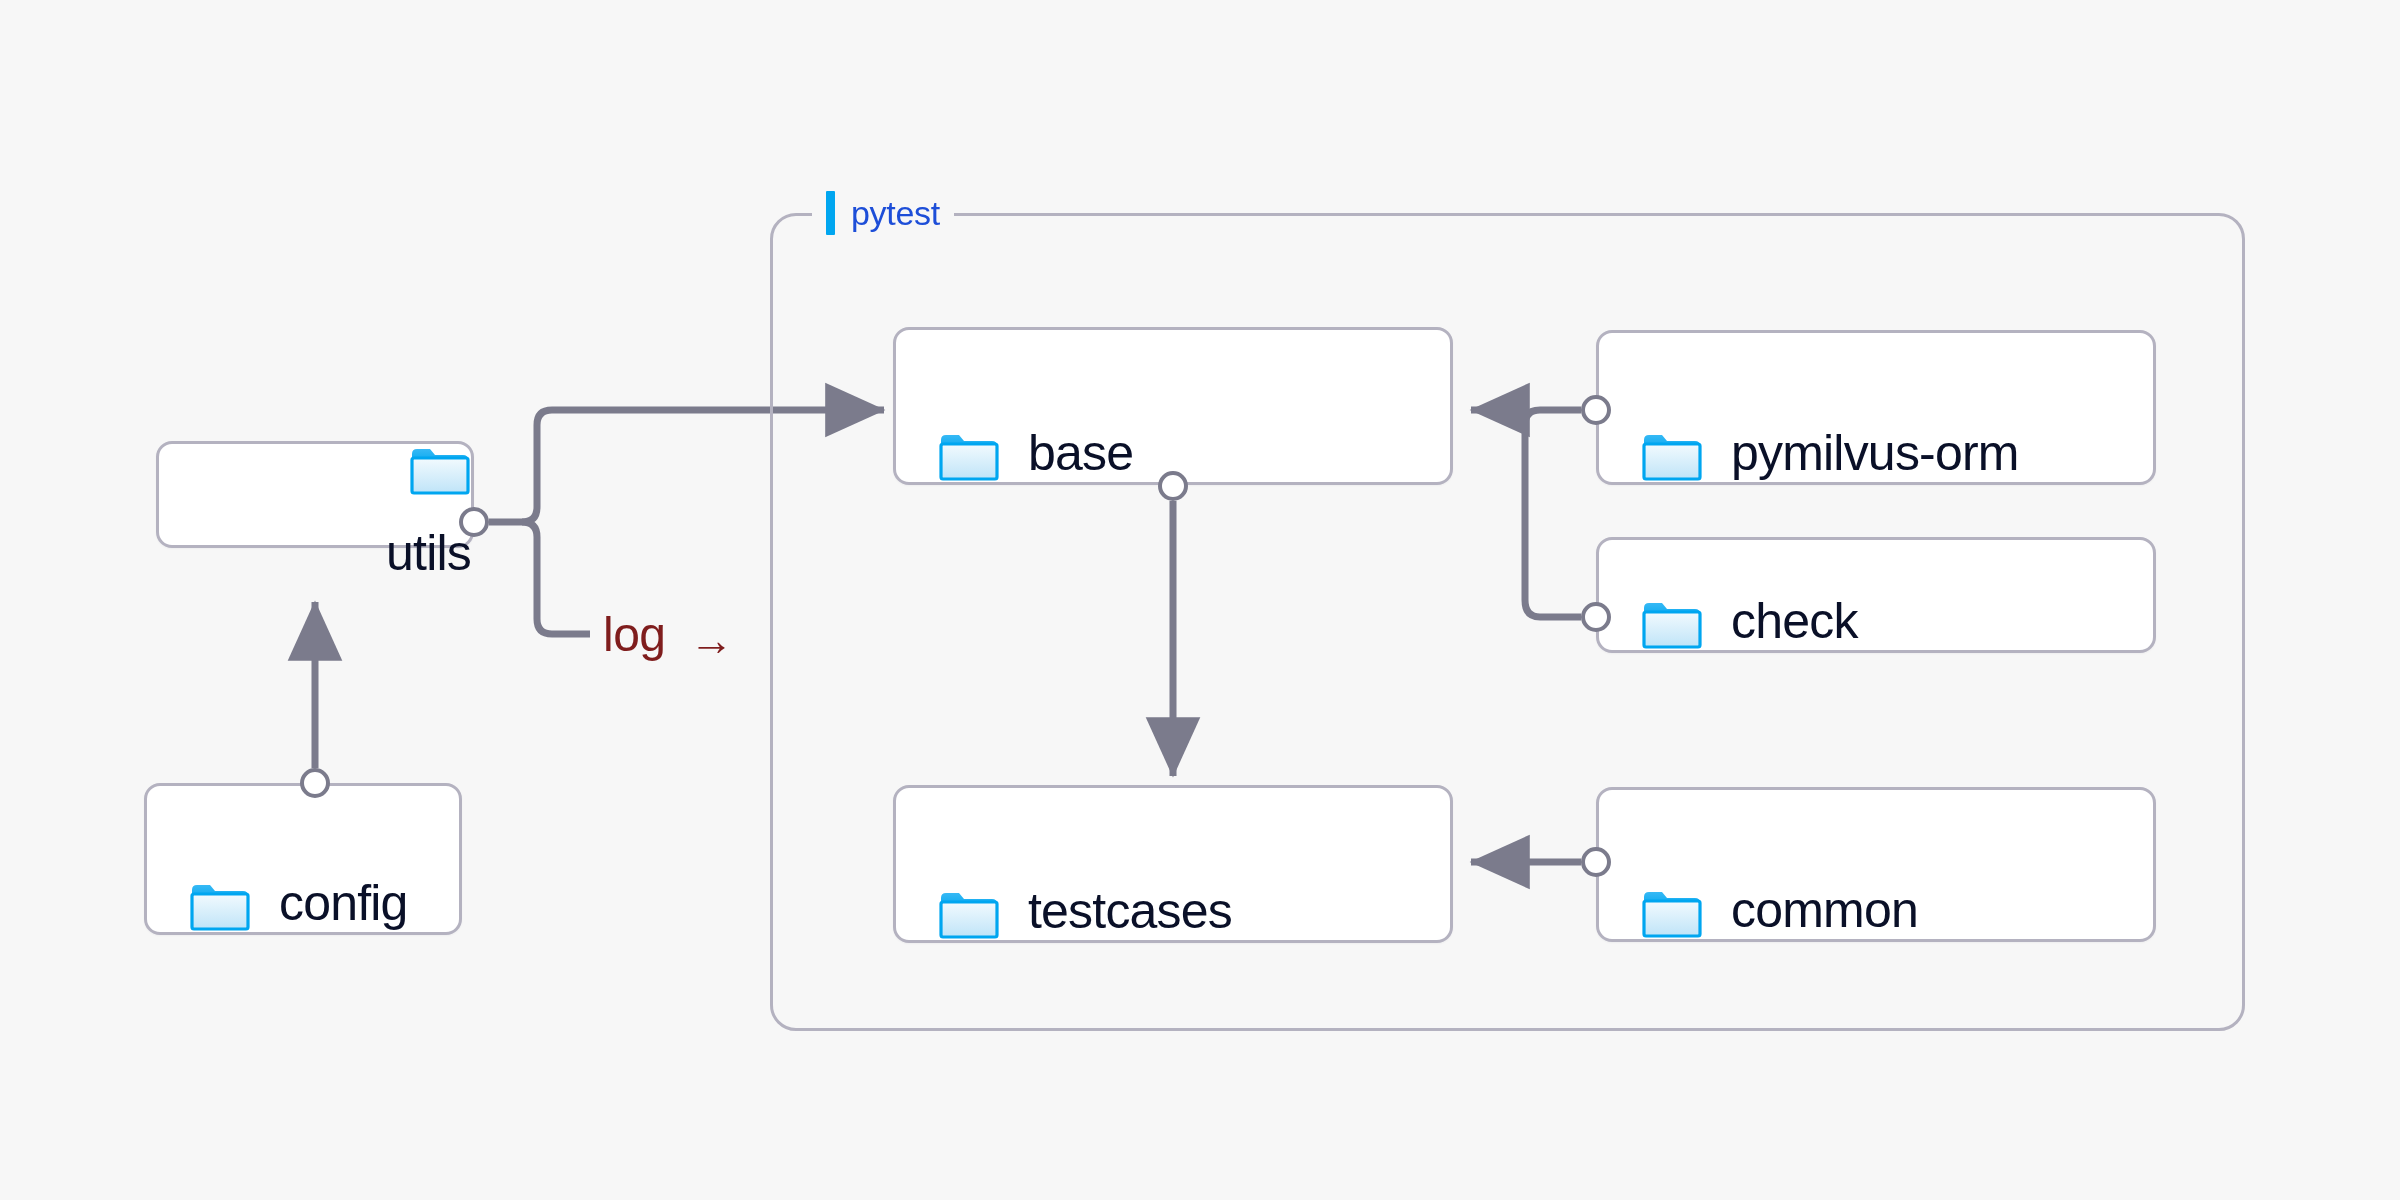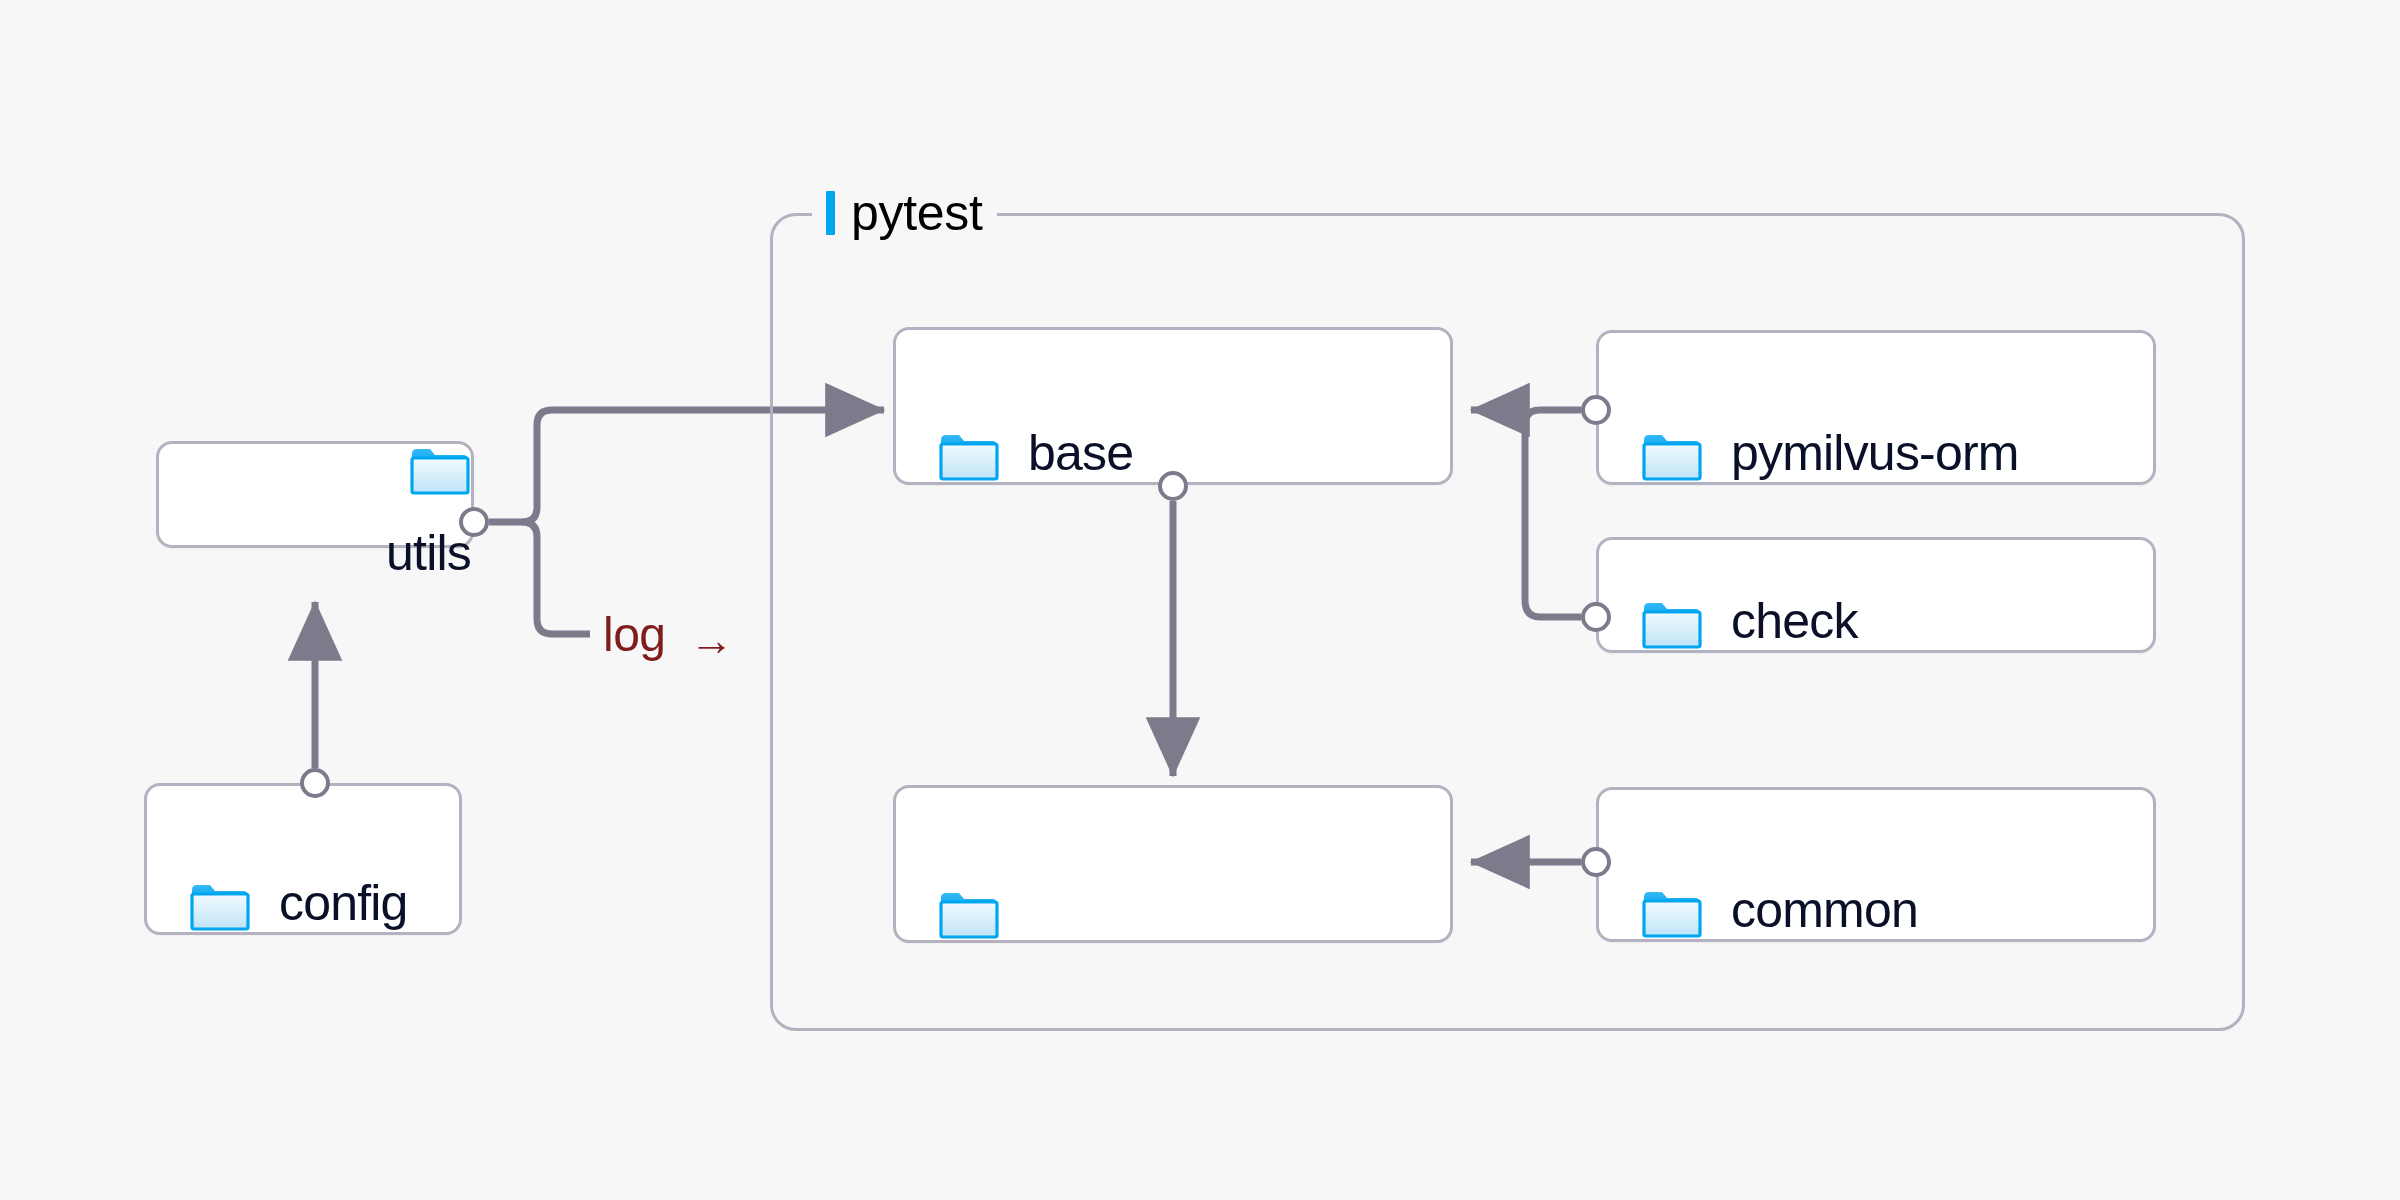--- a/index.html
+++ b/index.html
@@ -39,22 +39,22 @@
     padding: 0 14px;
     height: 58px;
   }
   .group-accent {
     width: 9px;
     height: 44px;
     background: #00a6f0;
     border-radius: 1px;
   }
   .group-title {
-    font-size: 50px;
-    color: #000000;
+    font-size: 34px;
+    color: #1d4ed8;
     letter-spacing: -0.3px;
     white-space: nowrap;
   }
   
   .node {
     position: absolute;
     box-sizing: border-box;
     background: #ffffff;
     border: 3px solid #b4b2c0;
     border-radius: 16px;
@@ -169,20 +169,21 @@
       <rect x="3" y="14" width="56" height="35" rx="2" fill="url(#folderGrad)" stroke="#00a6f0" stroke-width="3.2"></rect>
     </svg>
     <span class="node-label">base</span>
   </div>
 
   <div class="node" style="left:893px; top:785px; width:560px; height:158px;">
     <svg class="folder-icon" width="62" height="52" viewBox="0 0 62 52">
       <path d="M3 10 Q3 5 8 5 L21 5 L26 11 L54 11 Q59 11 59 16 L59 18 L3 18 Z" fill="url(#folderTabGrad)"></path>
       <rect x="3" y="14" width="56" height="35" rx="2" fill="url(#folderGrad)" stroke="#00a6f0" stroke-width="3.2"></rect>
     </svg>
+    <span class="node-label">testcases</span>
   </div>
 
   <div class="node" style="left:1596px; top:330px; width:560px; height:155px;">
     <svg class="folder-icon" width="62" height="52" viewBox="0 0 62 52">
       <path d="M3 10 Q3 5 8 5 L21 5 L26 11 L54 11 Q59 11 59 16 L59 18 L3 18 Z" fill="url(#folderTabGrad)"></path>
       <rect x="3" y="14" width="56" height="35" rx="2" fill="url(#folderGrad)" stroke="#00a6f0" stroke-width="3.2"></rect>
     </svg>
     <span class="node-label">pymilvus-orm</span>
   </div>
 

